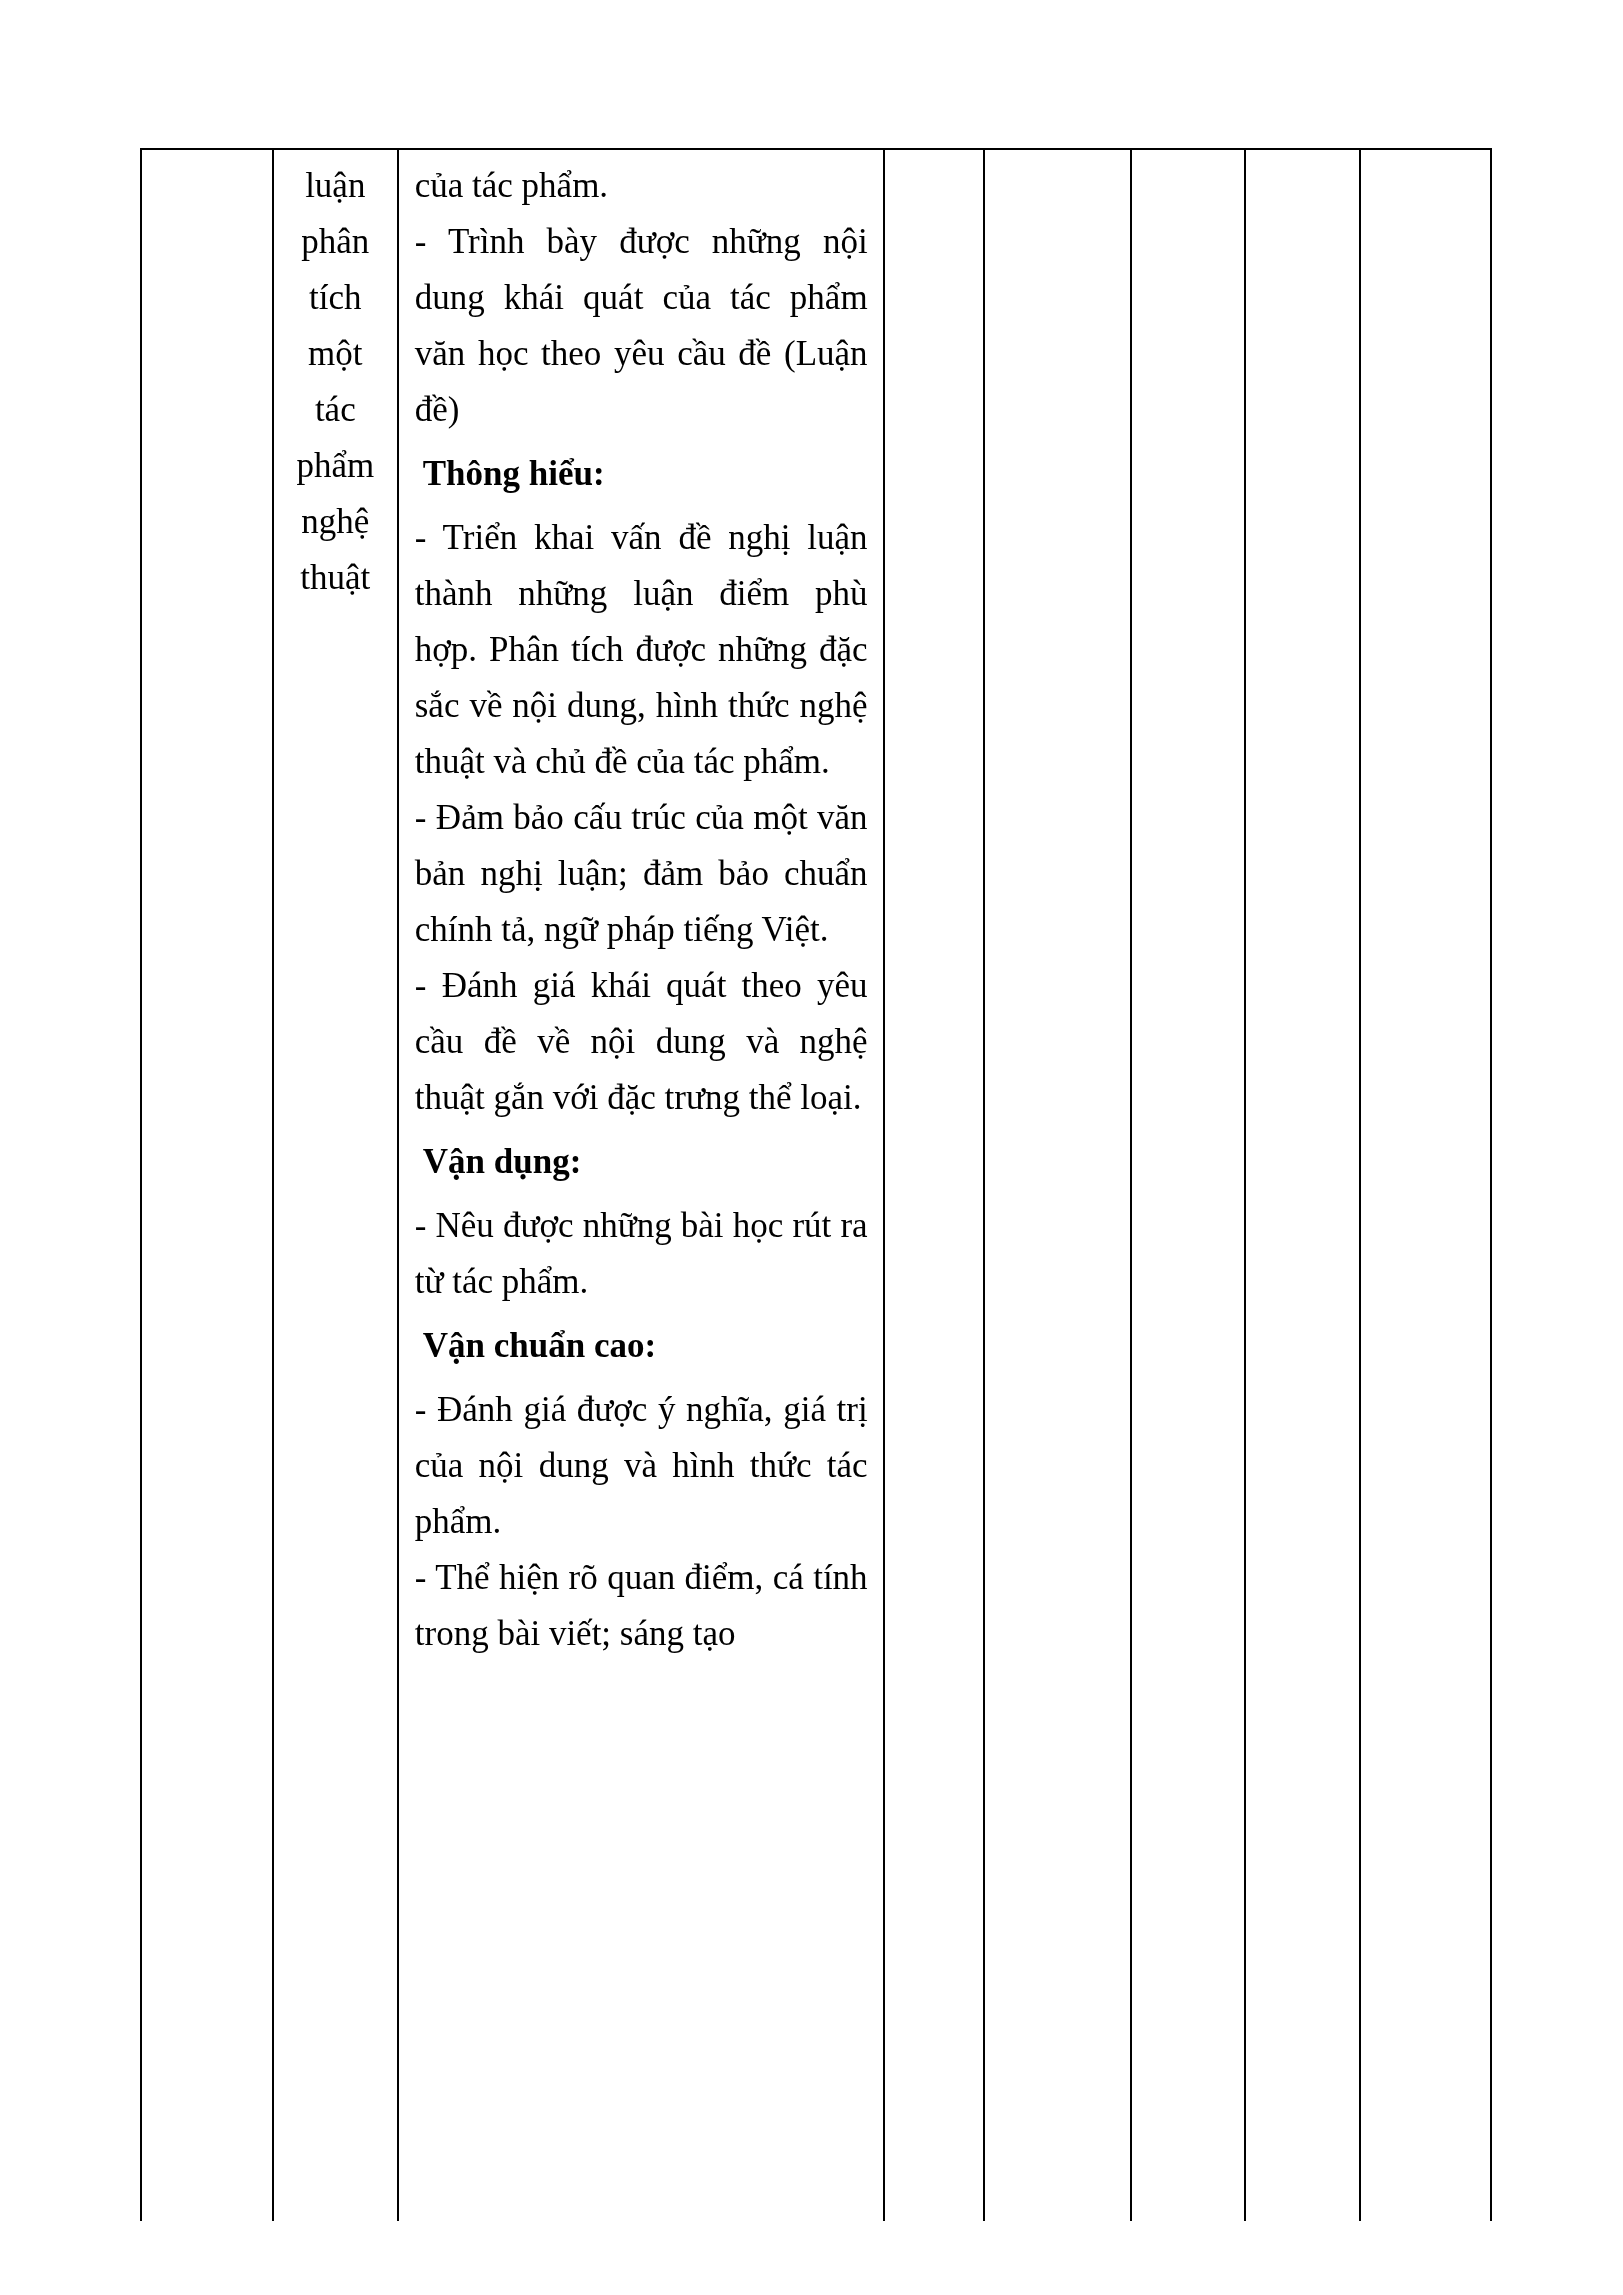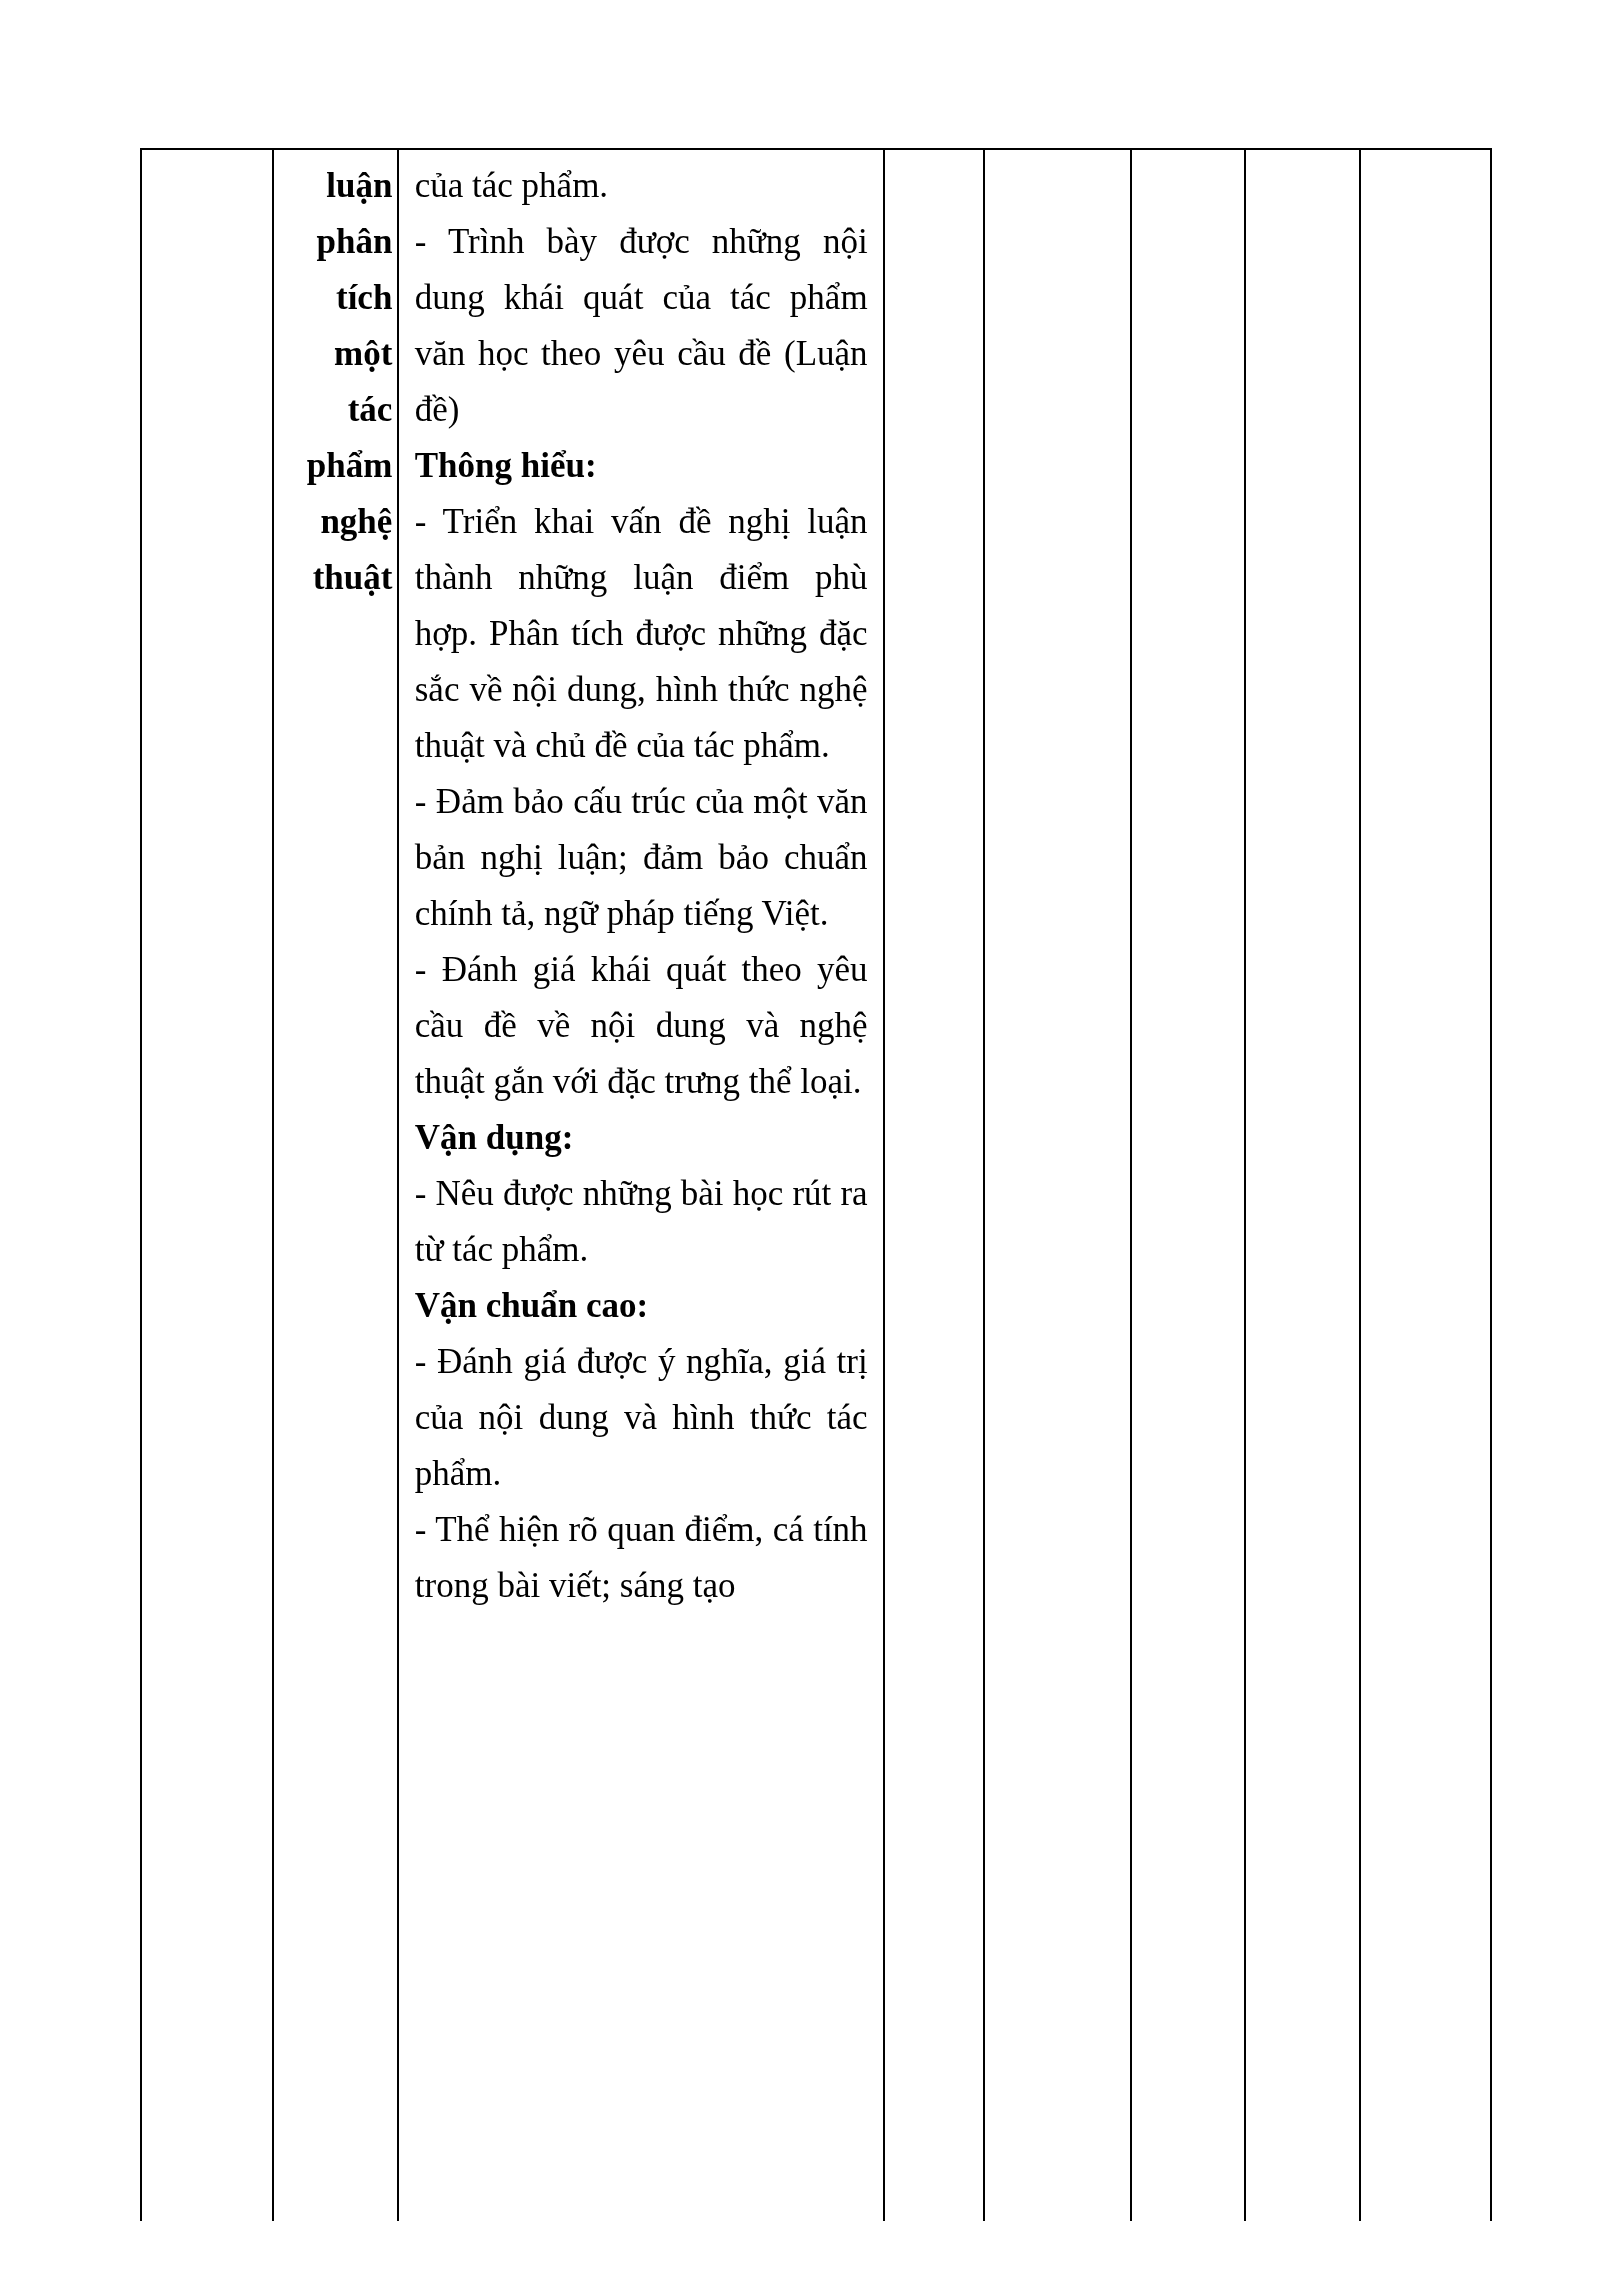--- a/index.html
+++ b/index.html
@@ -42,41 +42,40 @@
   .col-2 { width: 126px; }
   .col-3 { width: 488px; }
   .col-4 { width: 100px; }
   .col-5 { width: 148px; }
   .col-6 { width: 114px; }
   .col-7 { width: 115px; }
   .col-8 { width: 130px; }
 
   .skill-cell {
     padding: 7.9px 4.7px 0 4.7px;
-    text-align: right;
+    text-align: center;
     font-size: 35px;
     line-height: 56px;
-    font-weight: bold;
   }
   .skill-line {
     white-space: nowrap;
   }
   .criteria-cell {
     padding: 7.9px 15.7px 0 15.7px;
     font-size: 35px;
     line-height: 56px;
   }
   .para {
     text-align: justify;
     margin: 0;
   }
   .heading {
     font-weight: bold;
     text-align: left;
-    margin: 0;
+    margin: 8px;
   }
 </style>
 </head>
 <body>
 
 <div class="doc-table">
   <div class="col col-1"></div>
   <div class="col col-2 skill-cell" id="skill-cell">
       <div class="skill-line">luận</div>
       <div class="skill-line">phân</div>

